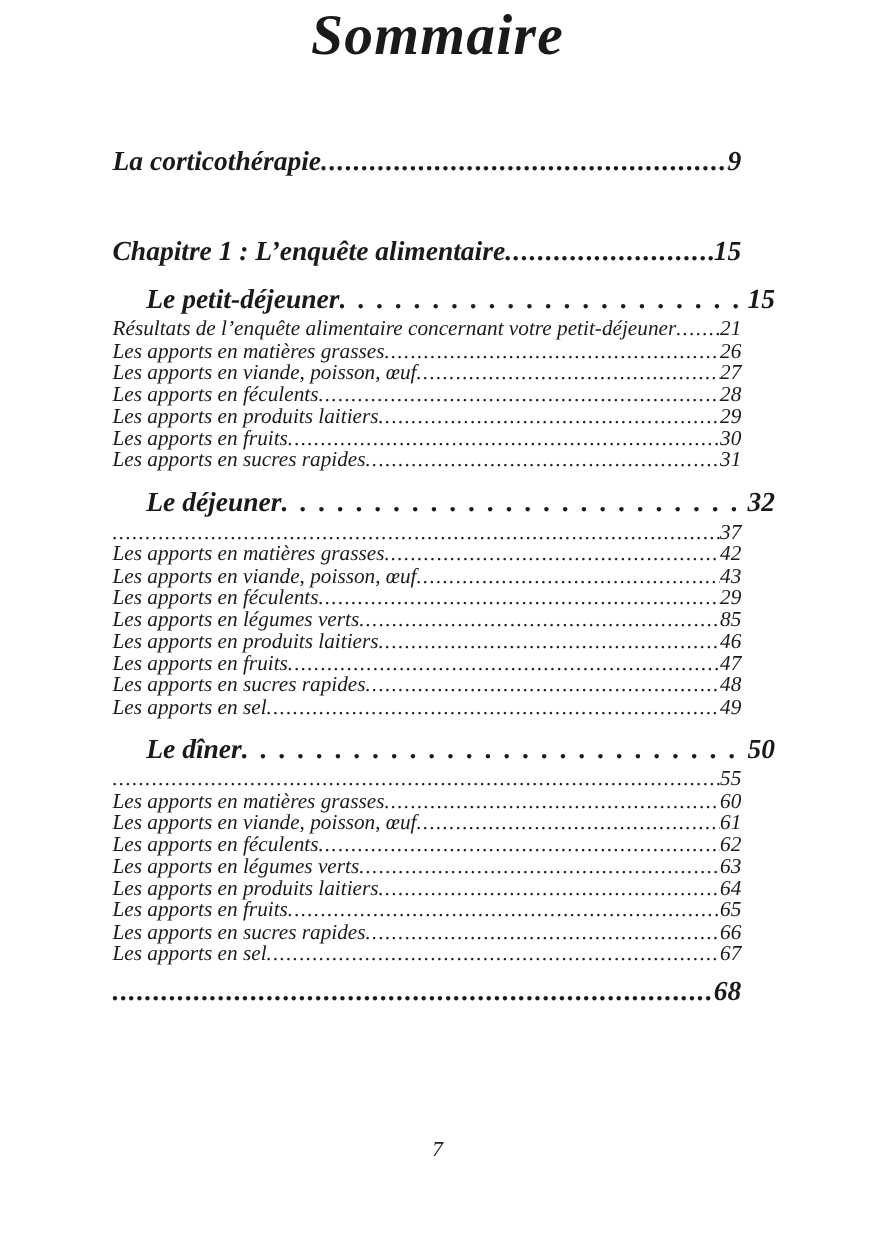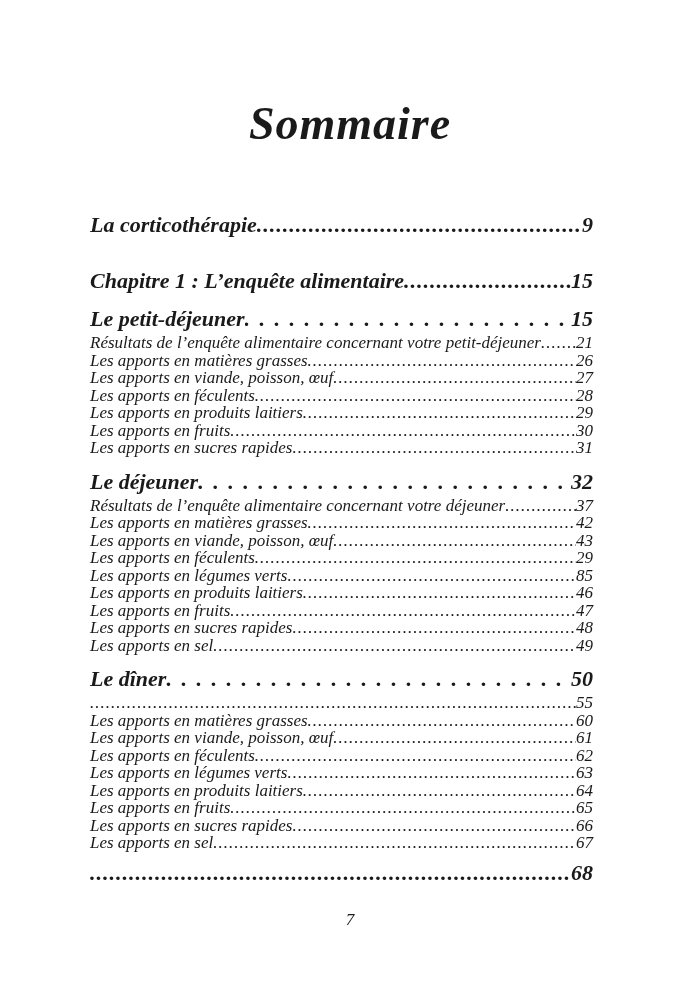--- a/index.html
+++ b/index.html
@@ -6,21 +6,20 @@
   .page {
     position: relative;
     width: 700px;
     height: 993px;
     background: #ffffff;
     color: #1a1a1a;
     font-family: "Liberation Serif", "DejaVu Serif", serif;
     font-style: italic;
     overflow: hidden;
     box-sizing: border-box;
-    padding-top: 96px;
   }
   .title {
     margin: 0;
     width: 100%;
     text-align: center;
     font-size: 46px;
     line-height: 56px;
     font-weight: 700;
     font-style: italic;
     letter-spacing: 1px;
@@ -50,24 +49,24 @@
   .row-sub {
     font-size: 17px;
     line-height: 17.5px;
   }
   .row-chapter, .row-section {
     font-size: 22px;
     line-height: 26px;
     font-weight: 700;
     margin-bottom: 2px;
   }
-  .row-chapter { margin-top: 30px; }
+  .row-chapter { margin-top: 46px; }
   .toc .row-chapter:first-child { margin-top: 0; }
   .toc .row-chapter:last-child { margin-top: 8px; }
-  .row-section { margin-top: 12px; }
+  .row-section { margin-top: 12px; margin-left: 27px; }
   .row-section .leader::after {
     content: ". . . . . . . . . . . . . . . . . . . . . . . . . . . . . . . . . . . . . . . . . . . . . . . . . . . . . . . . . . . . . . . . . . . . . . . . . . . . . . . .";
     letter-spacing: 2px;
   }
   .footer {
     position: absolute;
     top: 910px;
     left: 0;
     width: 100%;
     text-align: center;
@@ -141,21 +140,20 @@
     <span class="pagenum">31</span>
   </div>
 
   <div class="row row-section">
     <span class="label">Le déjeuner</span>
     <span class="leader"></span>
     <span class="pagenum">32</span>
   </div>
 
   <div class="row row-sub">
-    <span class="label">Résultats de l’enquête alimentaire concernant votre déjeuner</span>
     <span class="leader"></span>
     <span class="pagenum">37</span>
   </div>
 
   <div class="row row-sub">
     <span class="label">Les apports en matières grasses</span>
     <span class="leader"></span>
     <span class="pagenum">42</span>
   </div>
 

